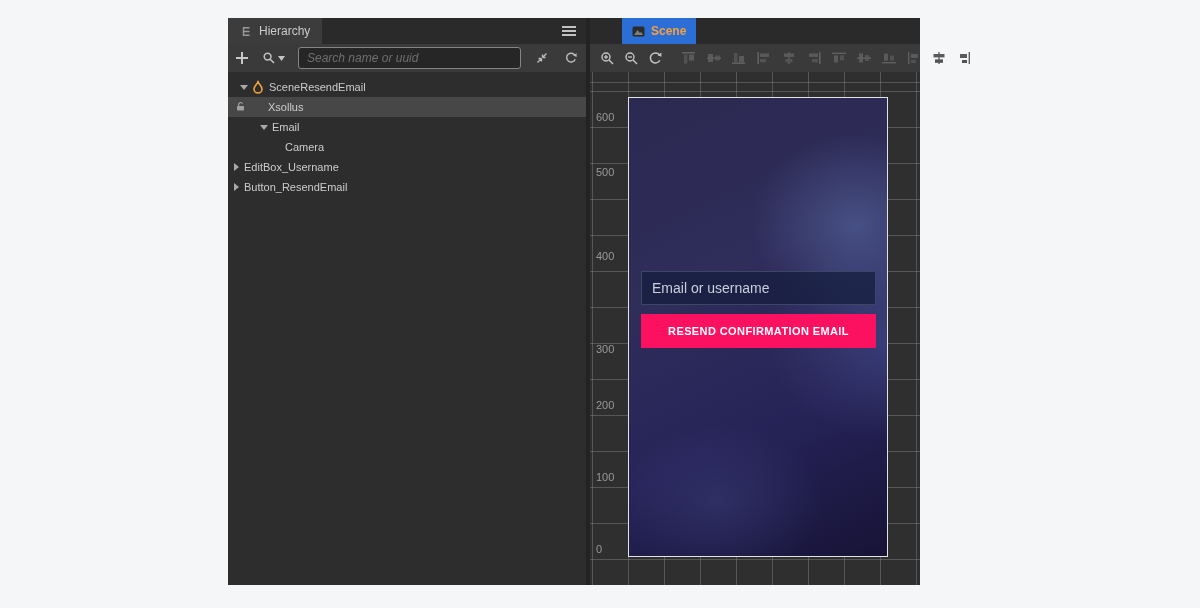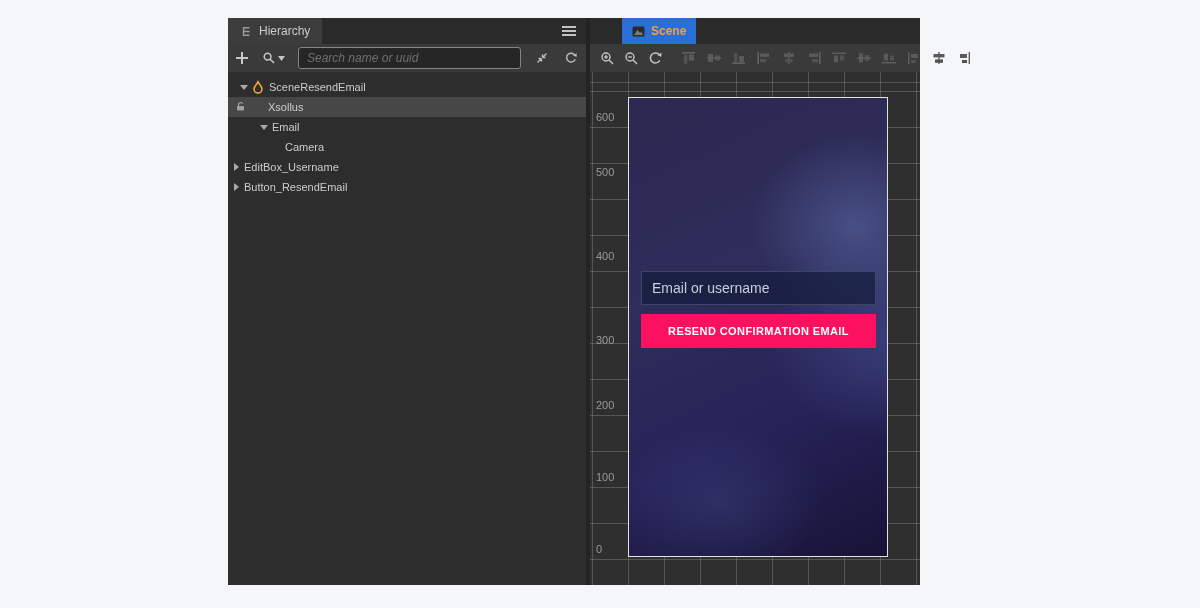--- a/index.html
+++ b/index.html
@@ -43,21 +43,21 @@
   .stoolbar { height:28px; background:#3a3a3b; display:flex; align-items:center; padding:0 10px; gap:9px; flex:0 0 28px; }
   .stoolbar .sep { width:4px; }
 
   .viewport { position:relative; flex:1; background:#2f2f30; overflow:hidden;
     background-image:
       repeating-linear-gradient(to right, rgba(150,150,150,0.38) 0, rgba(150,150,150,0.38) 1px, transparent 1px, transparent 36px),
       repeating-linear-gradient(to bottom, rgba(150,150,150,0.38) 0, rgba(150,150,150,0.38) 1px, transparent 1px, transparent 36px);
     background-position: 2px 0, 0 19px;
   }
   .rlabel { position:absolute; left:6px; font-size:11px; color:#999999; }
-  .r0{top:39px} .r1{top:94px} .r2{top:178px} .r3{top:262px} .r4{top:327px} .r5{top:399px} .r6{top:471px}
+  .r0{top:39px} .r1{top:94px} .r2{top:178px} .r3{top:271px} .r4{top:327px} .r5{top:399px} .r6{top:471px}
 
   .canvas { position:absolute; left:38px; top:25px; width:260px; height:460px; border:1px solid #e3e3e3;
     background:
       radial-gradient(ellipse 150px 130px at 88% 28%, rgba(95,115,175,0.50), rgba(95,115,175,0) 70%),
       radial-gradient(ellipse 190px 150px at 104% 52%, rgba(85,100,165,0.42), rgba(85,100,165,0) 70%),
       radial-gradient(ellipse 150px 110px at 35% 88%, rgba(75,85,150,0.30), rgba(75,85,150,0) 70%),
       linear-gradient(155deg, #2b2951 0%, #2f2d5a 38%, #262358 68%, #171337 100%);
   }
   .ebox { position:absolute; left:12px; top:173px; width:235px; height:34px; background:rgba(22,30,62,0.75); border:1px solid #3c4768; display:flex; align-items:center; padding:0 10px; cursor:text; }
   .ebox span { font-size:14px; color:#c9cfdb; }

